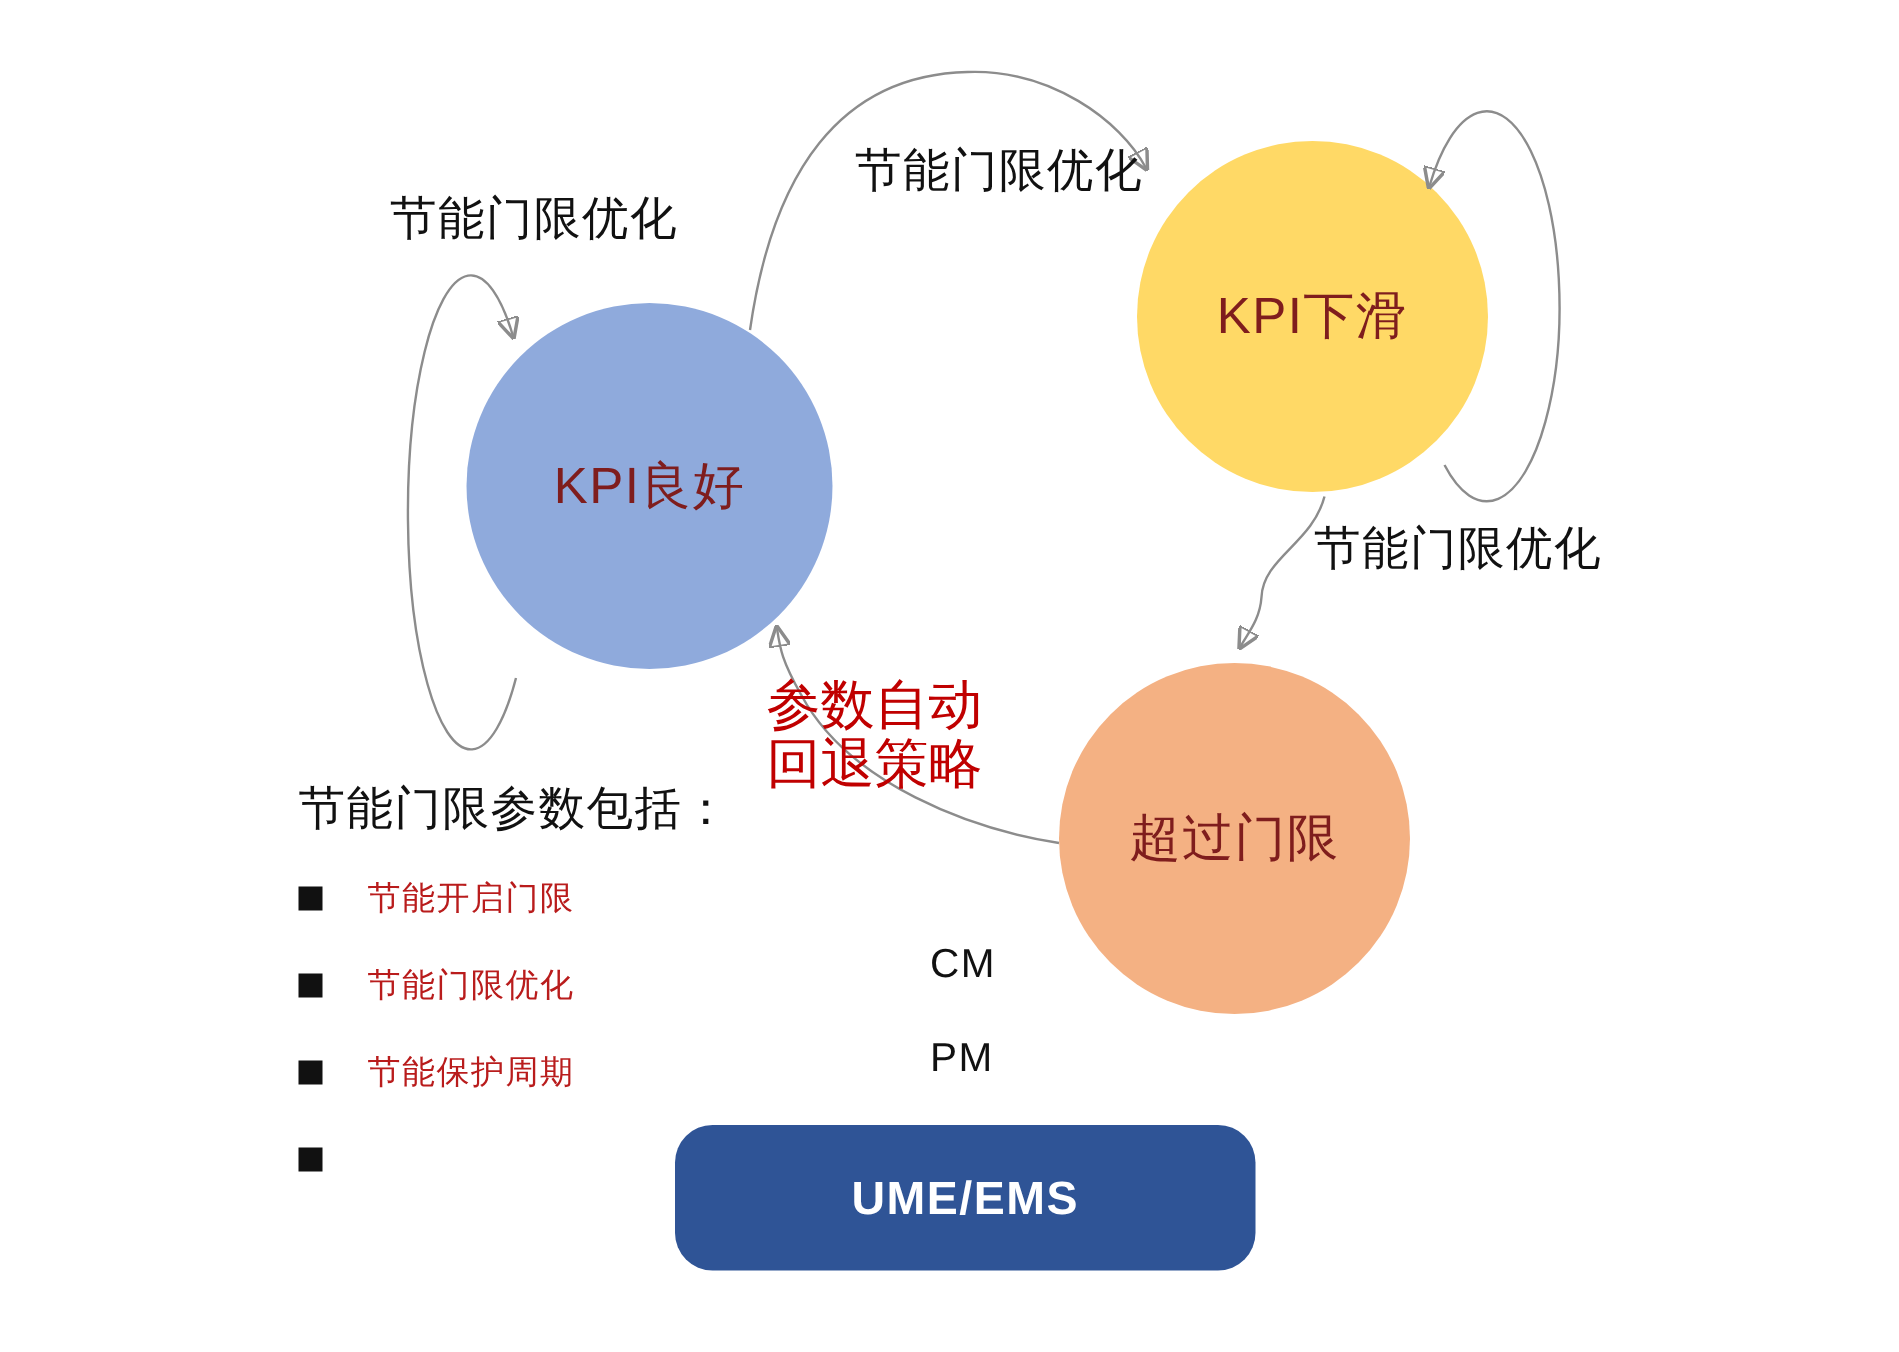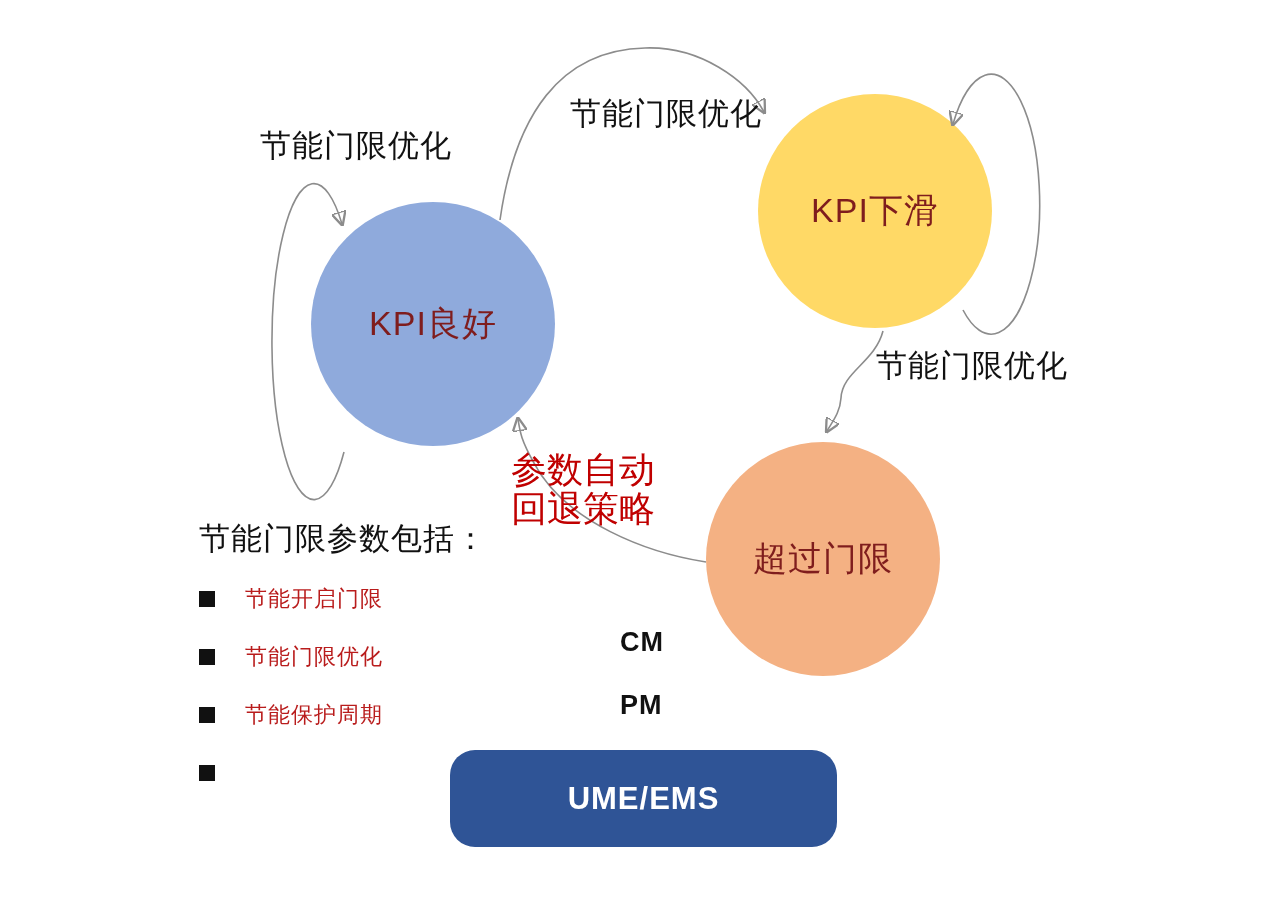--- a/index.html
+++ b/index.html
@@ -25,21 +25,21 @@
   .label-yellow-orange{left:876px;top:345px;}
   .label-rollback{
     position:absolute;left:498px;top:450px;width:170px;
     color:#C00000;font-size:36px;line-height:39px;text-align:center;white-space:pre-line;
   }
   .params{position:absolute;left:199px;top:518px;width:340px;}
   .params-heading{font-size:31px;color:#111111;letter-spacing:1px;margin:0 0 22px 0;}
   .param-row{display:flex;align-items:center;margin-bottom:24px;height:34px;}
   .param-bullet{width:16px;height:16px;background:#111111;margin-right:30px;flex:0 0 auto;}
   .param-text{font-size:22px;color:#b91c1c;letter-spacing:1px;white-space:nowrap;}
-  .anno{position:absolute;color:#111111;font-weight:bold;font-size:27px;letter-spacing:1px;}
+  .anno{position:absolute;color:#111111;font-weight:normal;font-size:27px;letter-spacing:1px;}
   .anno-cm{left:620px;top:627px;}
   .anno-pm{left:620px;top:690px;}
   .ems-box{
     position:absolute;left:450px;top:750px;width:387px;height:97px;background:#2F5496;
     display:flex;align-items:center;justify-content:center;
     color:#ffffff;font-size:31px;font-weight:bold;letter-spacing:1px;border-radius:25px;
   }
 </style>
 </head>
 <body>

